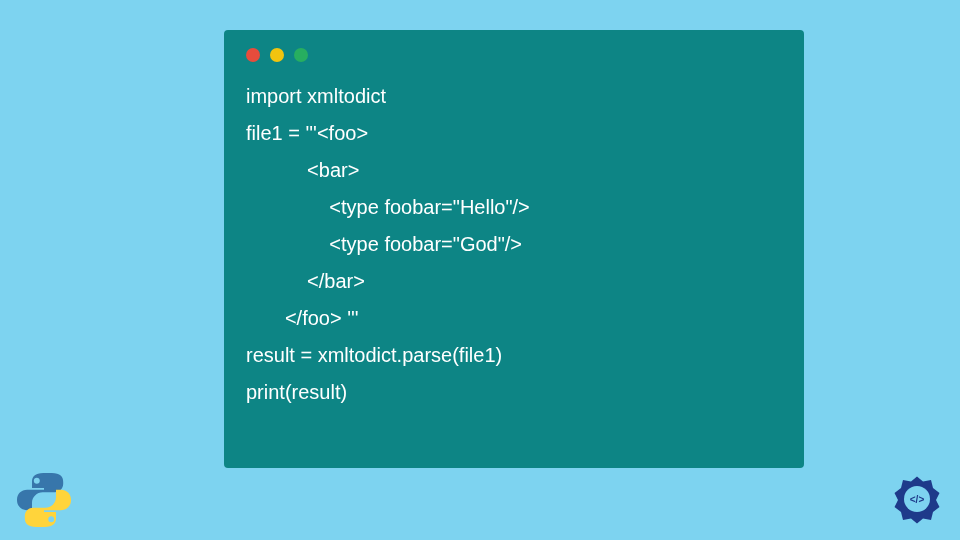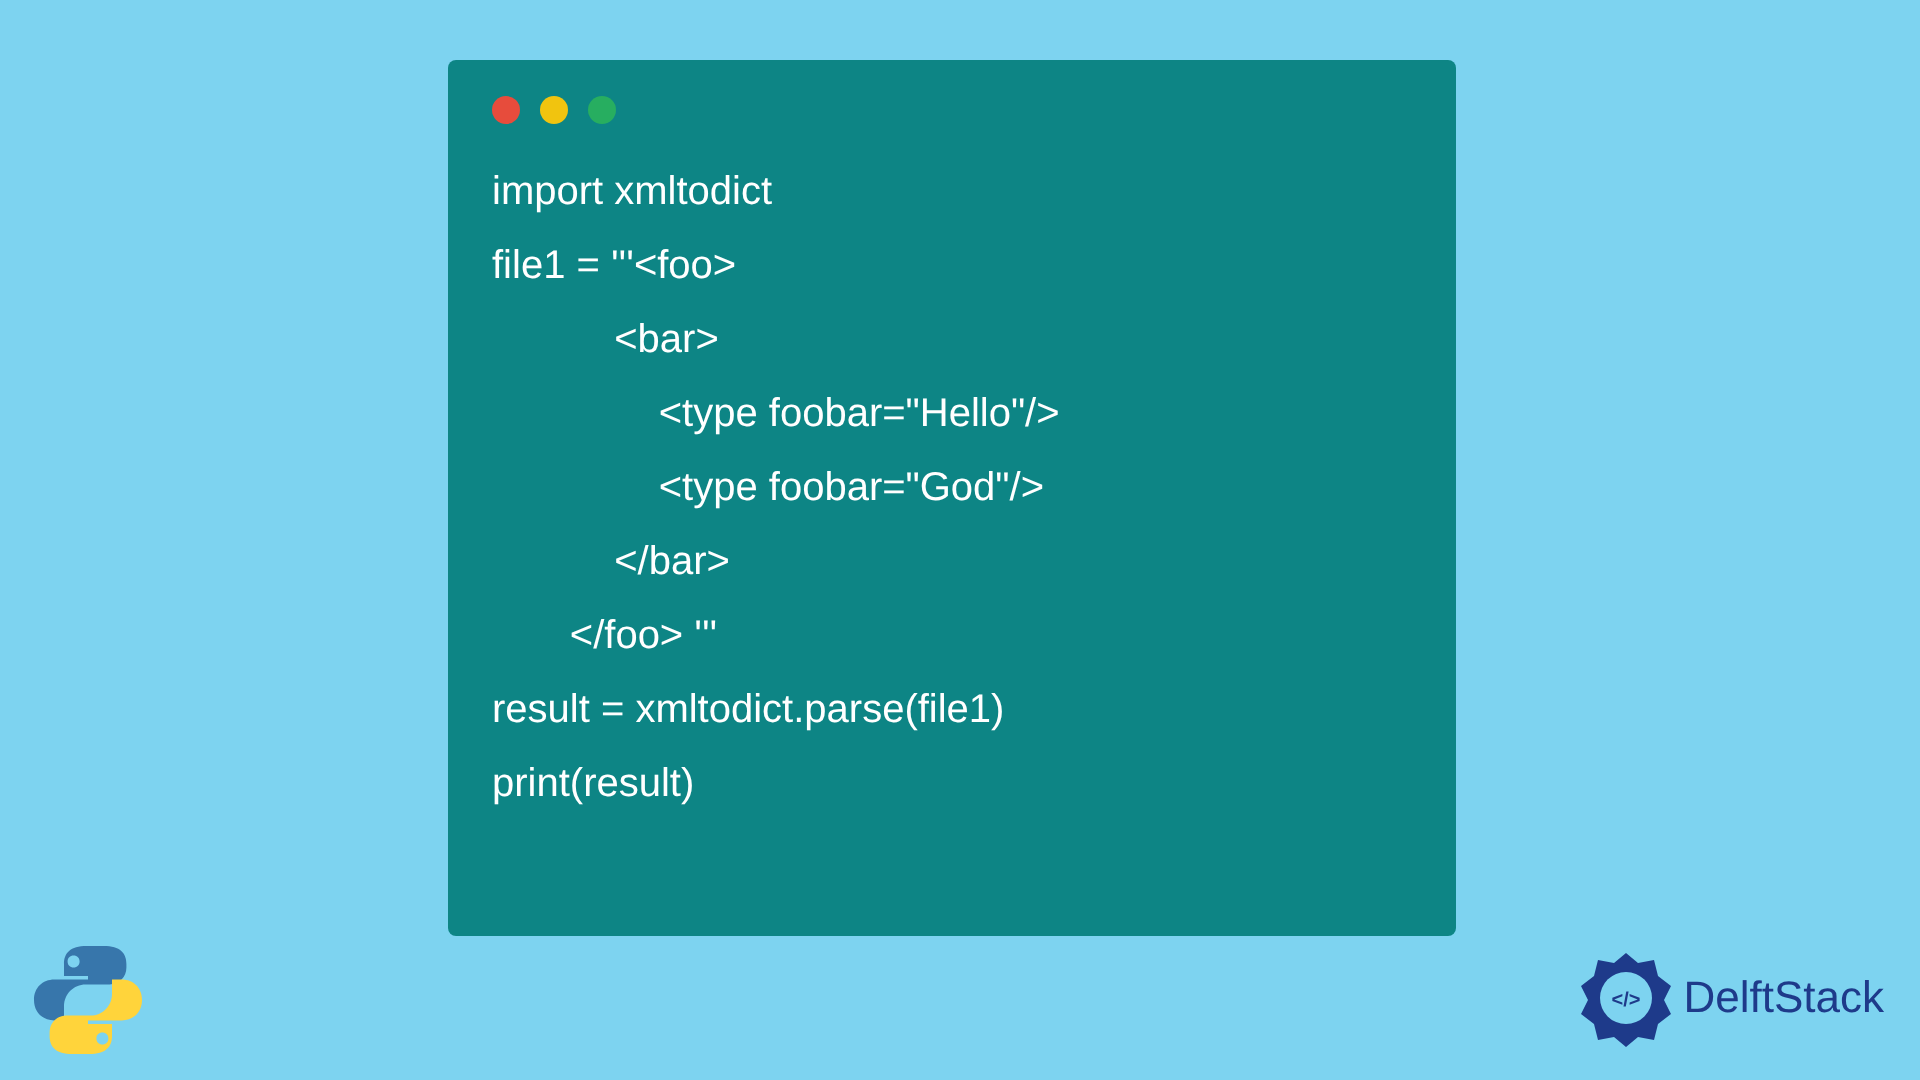--- a/index.html
+++ b/index.html
@@ -8,21 +8,21 @@
       height: 540px;
       background: #7dd3f0;
       position: relative;
       font-family: Arial, sans-serif;
       overflow: hidden;
     }
     .code-window {
       position: absolute;
       left: 224px;
       top: 30px;
-      width: 504px;
+      width: 580px;
       height: 438px;
       background: #0d8585;
       border-radius: 4px;
       padding: 18px 22px;
     }
     .traffic-lights {
       display: flex;
       gap: 10px;
       margin-bottom: 16px;
     }
@@ -90,14 +90,13 @@
   <path d="M 49 5 C 35 5 30 11 30 20 L 30 30 L 50 30 L 50 33 L 22 33 C 12 33 5 40 5 50 C 5 60 12 67 22 67 L 30 67 L 30 55 C 30 45 38 37 48 37 L 68 37 C 76 37 82 31 82 23 L 82 20 C 82 11 77 5 63 5 Z M 38 13 C 41 13 43 15 43 18 C 43 21 41 23 38 23 C 35 23 33 21 33 18 C 33 15 35 13 38 13 Z" fill="#3776ab"></path>
   <path d="M 51 95 C 65 95 70 89 70 80 L 70 70 L 50 70 L 50 67 L 78 67 C 88 67 95 60 95 50 C 95 40 88 33 78 33 L 70 33 L 70 45 C 70 55 62 63 52 63 L 32 63 C 24 63 18 69 18 77 L 18 80 C 18 89 23 95 37 95 Z M 62 87 C 59 87 57 85 57 82 C 57 79 59 77 62 77 C 65 77 67 79 67 82 C 67 85 65 87 62 87 Z" fill="#ffd43b"></path>
 </svg>
 
 <div class="delftstack">
   <svg class="delftstack-icon" viewBox="0 0 100 100">
     <path d="M 50 5 L 62 15 L 78 12 L 82 28 L 95 38 L 88 52 L 95 66 L 82 76 L 78 92 L 62 89 L 50 99 L 38 89 L 22 92 L 18 76 L 5 66 L 12 52 L 5 38 L 18 28 L 22 12 L 38 15 Z" fill="#1e3a8a"></path>
     <circle cx="50" cy="50" r="26" fill="#7dd3f0"></circle>
     <text x="50" y="58" font-size="20" text-anchor="middle" fill="#1e3a8a" font-weight="bold">&lt;/&gt;</text>
   </svg>
-  <span class="delftstack-text">DelftStack</span>
 </div>
 
 </body></html>

